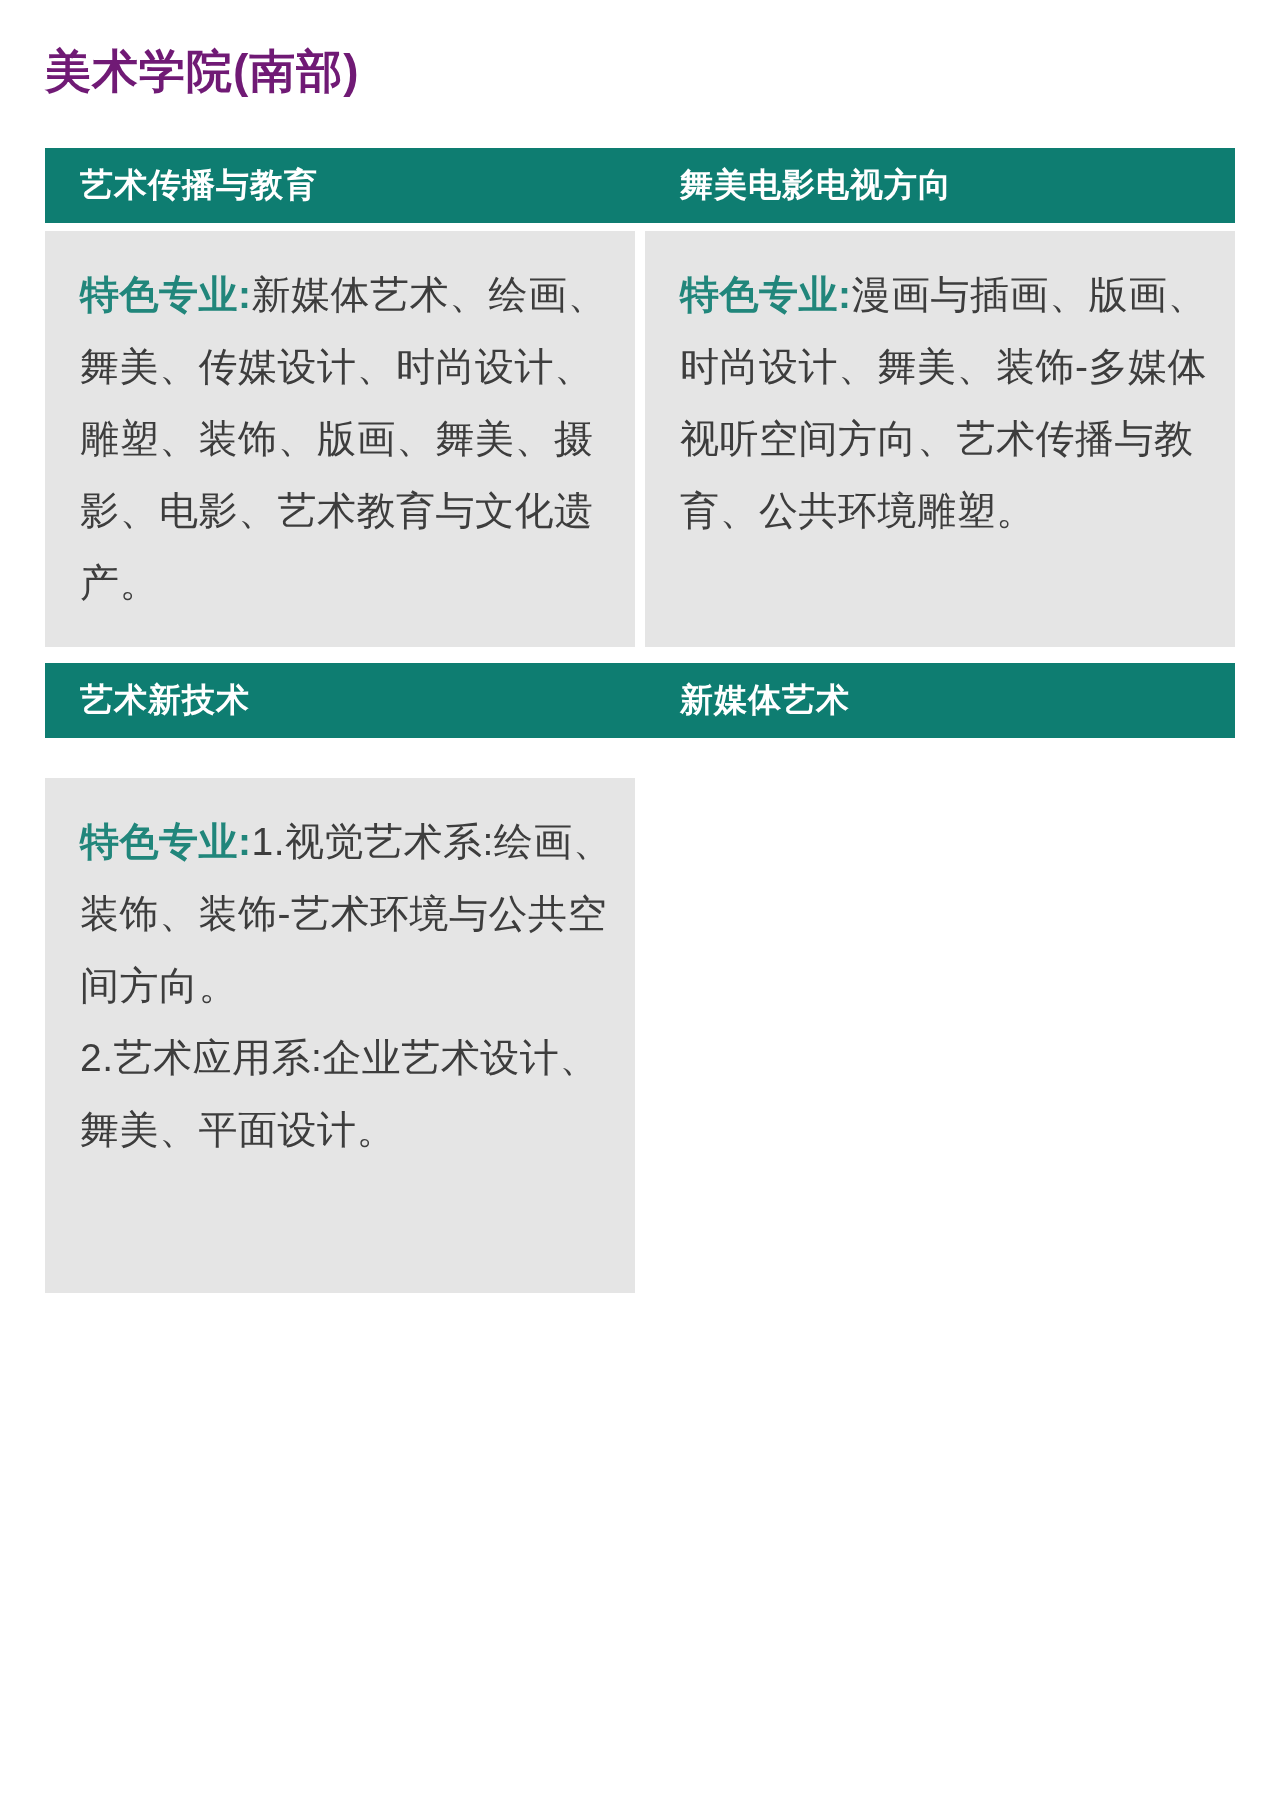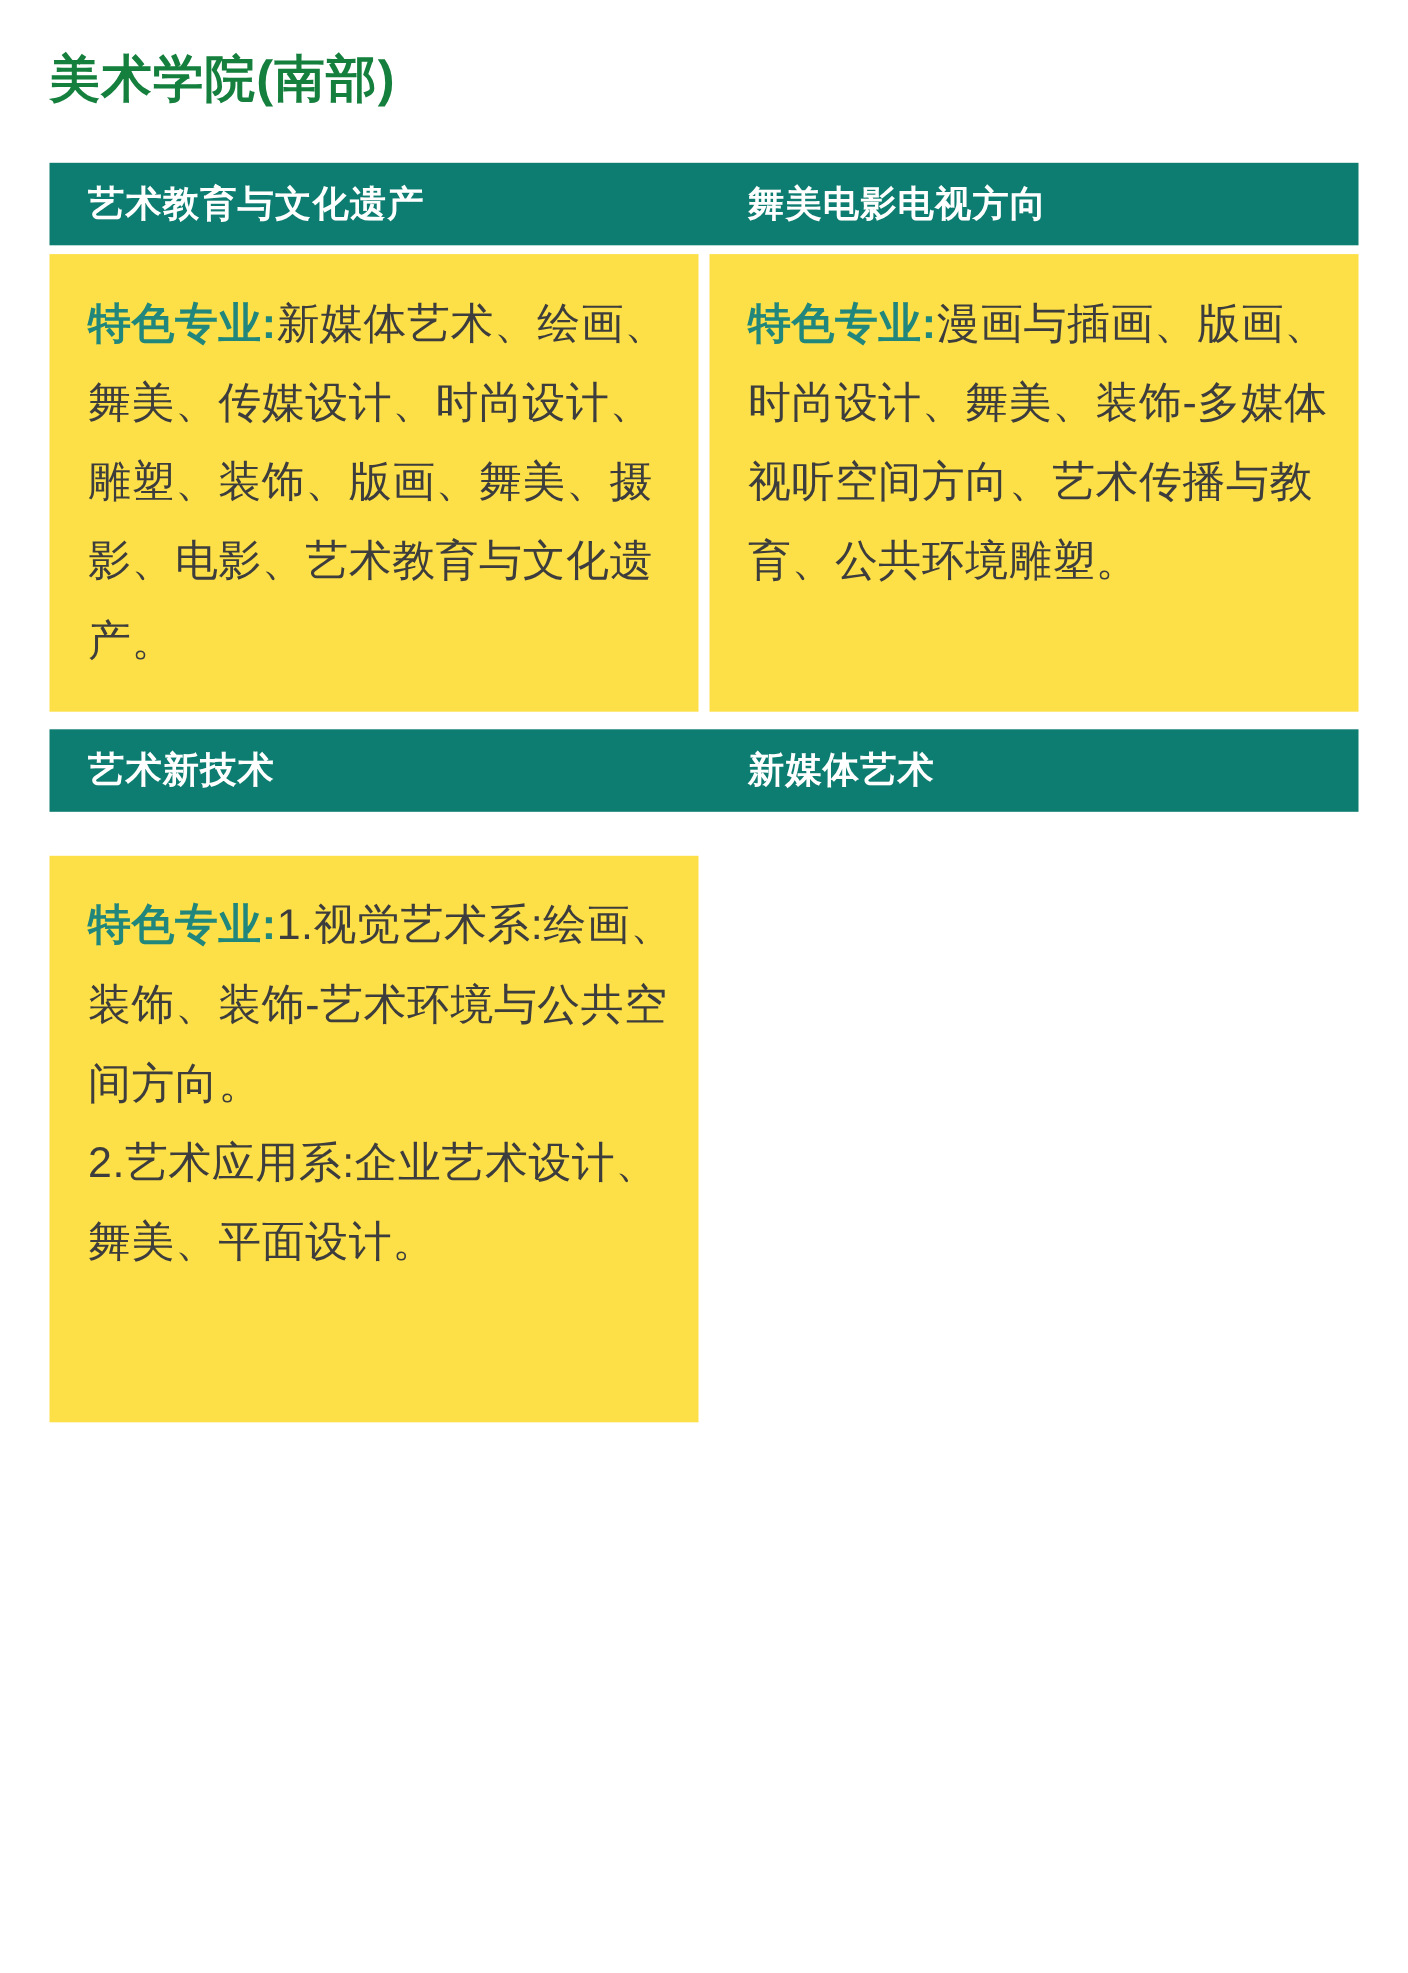--- a/index.html
+++ b/index.html
@@ -16,21 +16,21 @@
   .page {
     box-sizing: border-box;
     width: 1280px;
     padding: 44px 45px 0 45px;
   }
   .page-title {
     margin: 0 0 50px 0;
     font-size: 46px;
     line-height: 54px;
     font-weight: bold;
-    color: #15803d;
+    color: #701a75;
     letter-spacing: 1px;
   }
   .section {
     margin-bottom: 16px;
   }
   
   .header-bar {
     display: flex;
     height: 75px;
     background: #0e7d71;
@@ -51,21 +51,21 @@
   
   .row {
     display: flex;
     gap: 10px;
     align-items: stretch;
   }
   .cell {
     box-sizing: border-box;
     width: 590px;
     flex: 0 0 590px;
-    background: #fde047;
+    background: #e5e5e5;
     padding: 28px 18px 28px 35px;
     color: #3d3d3d;
     font-size: 39px;
     line-height: 72px;
     font-weight: 500;
     letter-spacing: 0.5px;
   }
   .cell p { margin: 0; }
   .label {
     color: #21867b;
@@ -77,21 +77,21 @@
 </style>
 </head>
 <body>
 
 <div class="page">
 
   <h1 class="page-title">美术学院(南部)</h1>
 
   <div class="section section-1">
     <div class="header-bar">
-      <div class="header-cell left">艺术教育与文化遗产</div>
+      <div class="header-cell left">艺术传播与教育</div>
       <div class="header-cell right">舞美电影电视方向</div>
     </div>
     <div class="row">
       <div class="cell">
         <p><span class="label">特色专业:</span><span>新媒体艺术、绘画、舞美、传媒设计、时尚设计、雕塑、装饰、版画、舞美、摄影、电影、艺术教育与文化遗产。</span></p>
         <p></p>
       </div>
       <div class="cell">
         <p><span class="label">特色专业:</span><span>漫画与插画、版画、时尚设计、舞美、装饰-多媒体视听空间方向、艺术传播与教育、公共环境雕塑。</span></p>
         <p></p>

